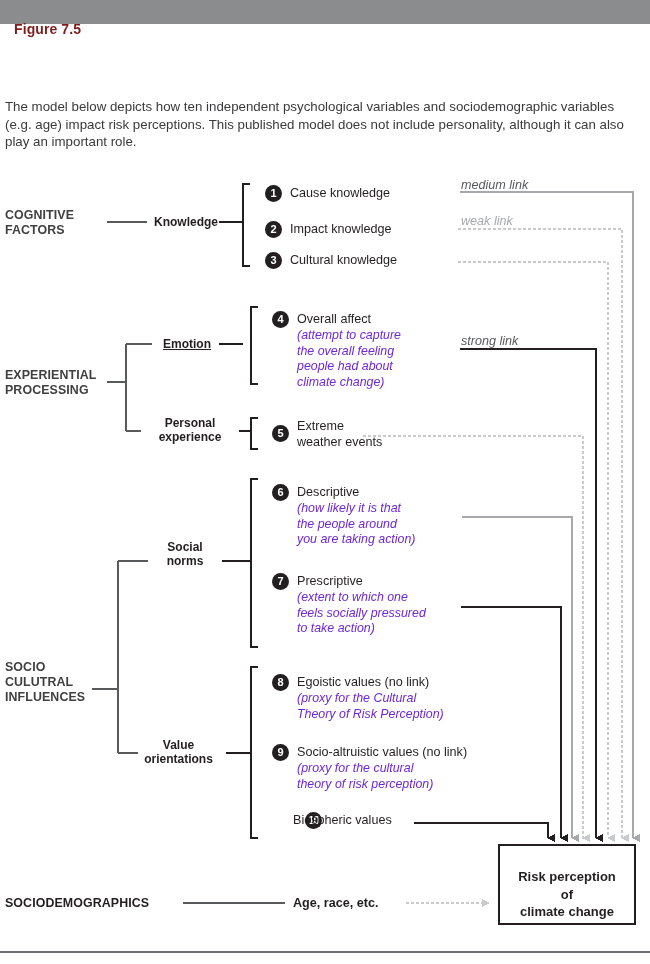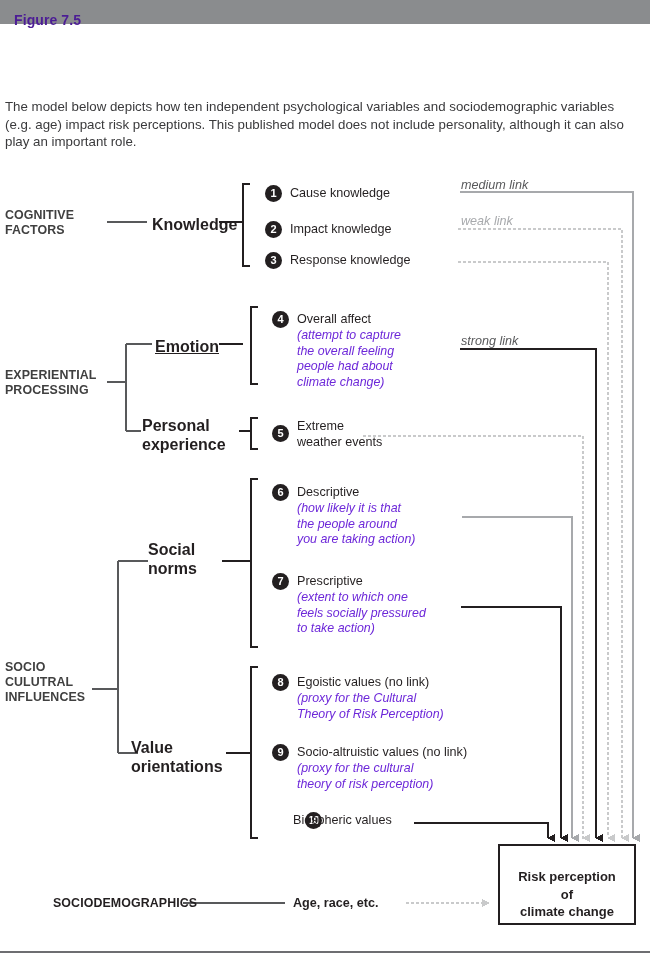--- a/index.html
+++ b/index.html
@@ -20,24 +20,24 @@
 
   
   .fig-bar {
     position: absolute;
     left: 0; top: 0;
     width: 650px; height: 24px;
     background: #8a8c8e;
   }
   .fig-bar-label {
     position: absolute;
-    left: 14px; top: 12px;
+    left: 14px; top: 21px;
     font-size: 14px;
     font-weight: bold;
-    color: #4c1d95;
+    color: #7f1d1d;
     letter-spacing: .1px;
   }
 
   
   .title {
     position: absolute;
     left: 5px; top: 34px;
     width: 630px;
     font-size: 21.5px;
     font-weight: bold;
@@ -66,23 +66,24 @@
   .t { position: absolute; }
 
   .grp-label {
     font-size: 12.4px;
     font-weight: bold;
     line-height: 1.22;
     letter-spacing: .1px;
     color: #404040;
   }
   .sub-label {
-    font-size: 16px;
+    font-size: 12px;
     font-weight: bold;
     line-height: 1.2;
+    text-align: center;
     color: #231f20;
   }
   .item-title {
     font-size: 12.6px;
     line-height: 1.26;
     color: #231f20;
   }
   .item-note {
     font-size: 12.4px;
     line-height: 1.26;
@@ -115,21 +116,20 @@
     font-weight: bold;
     line-height: 1.35;
     text-align: center;
     color: #231f20;
   }
   .sociodemo-label {
     font-size: 12.4px;
     font-weight: bold;
     letter-spacing: .1px;
     color: #231f20;
-    margin-left: 48px;
   }
   .age-label {
     font-size: 12.6px;
     font-weight: bold;
     color: #231f20;
   }
 </style>
 </head>
 <body>
 
@@ -288,21 +288,21 @@
   <div class="t sub-label" style="left:131px; top:738px; width:95px; white-space:pre-line;">Value
 orientations</div>
 
   <div class="num" style="left:265px; top:185px;">1</div>
   <div class="t item-title" style="left:290px; top:186px; width:170px; white-space:pre-line;">Cause knowledge</div>
 
   <div class="num" style="left:265px; top:221px;">2</div>
   <div class="t item-title" style="left:290px; top:222px; width:170px; white-space:pre-line;">Impact knowledge</div>
 
   <div class="num" style="left:265px; top:252px;">3</div>
-  <div class="t item-title" style="left:290px; top:253px; width:180px; white-space:pre-line;">Response knowledge</div>
+  <div class="t item-title" style="left:290px; top:253px; width:180px; white-space:pre-line;">Cultural knowledge</div>
 
   <div class="num" style="left:272px; top:311px;">4</div>
   <div class="t item-title" style="left:297px; top:312px; width:160px; white-space:pre-line;">Overall affect</div>
   <div class="t item-note" style="left:297px; top:328px; width:160px; white-space:pre-line;">(attempt to capture
 the overall feeling
 people had about
 climate change)</div>
 
   <div class="num" style="left:272px; top:425px;">5</div>
   <div class="t item-title" style="left:297px; top:419px; width:130px; white-space:pre-line;">Extreme

